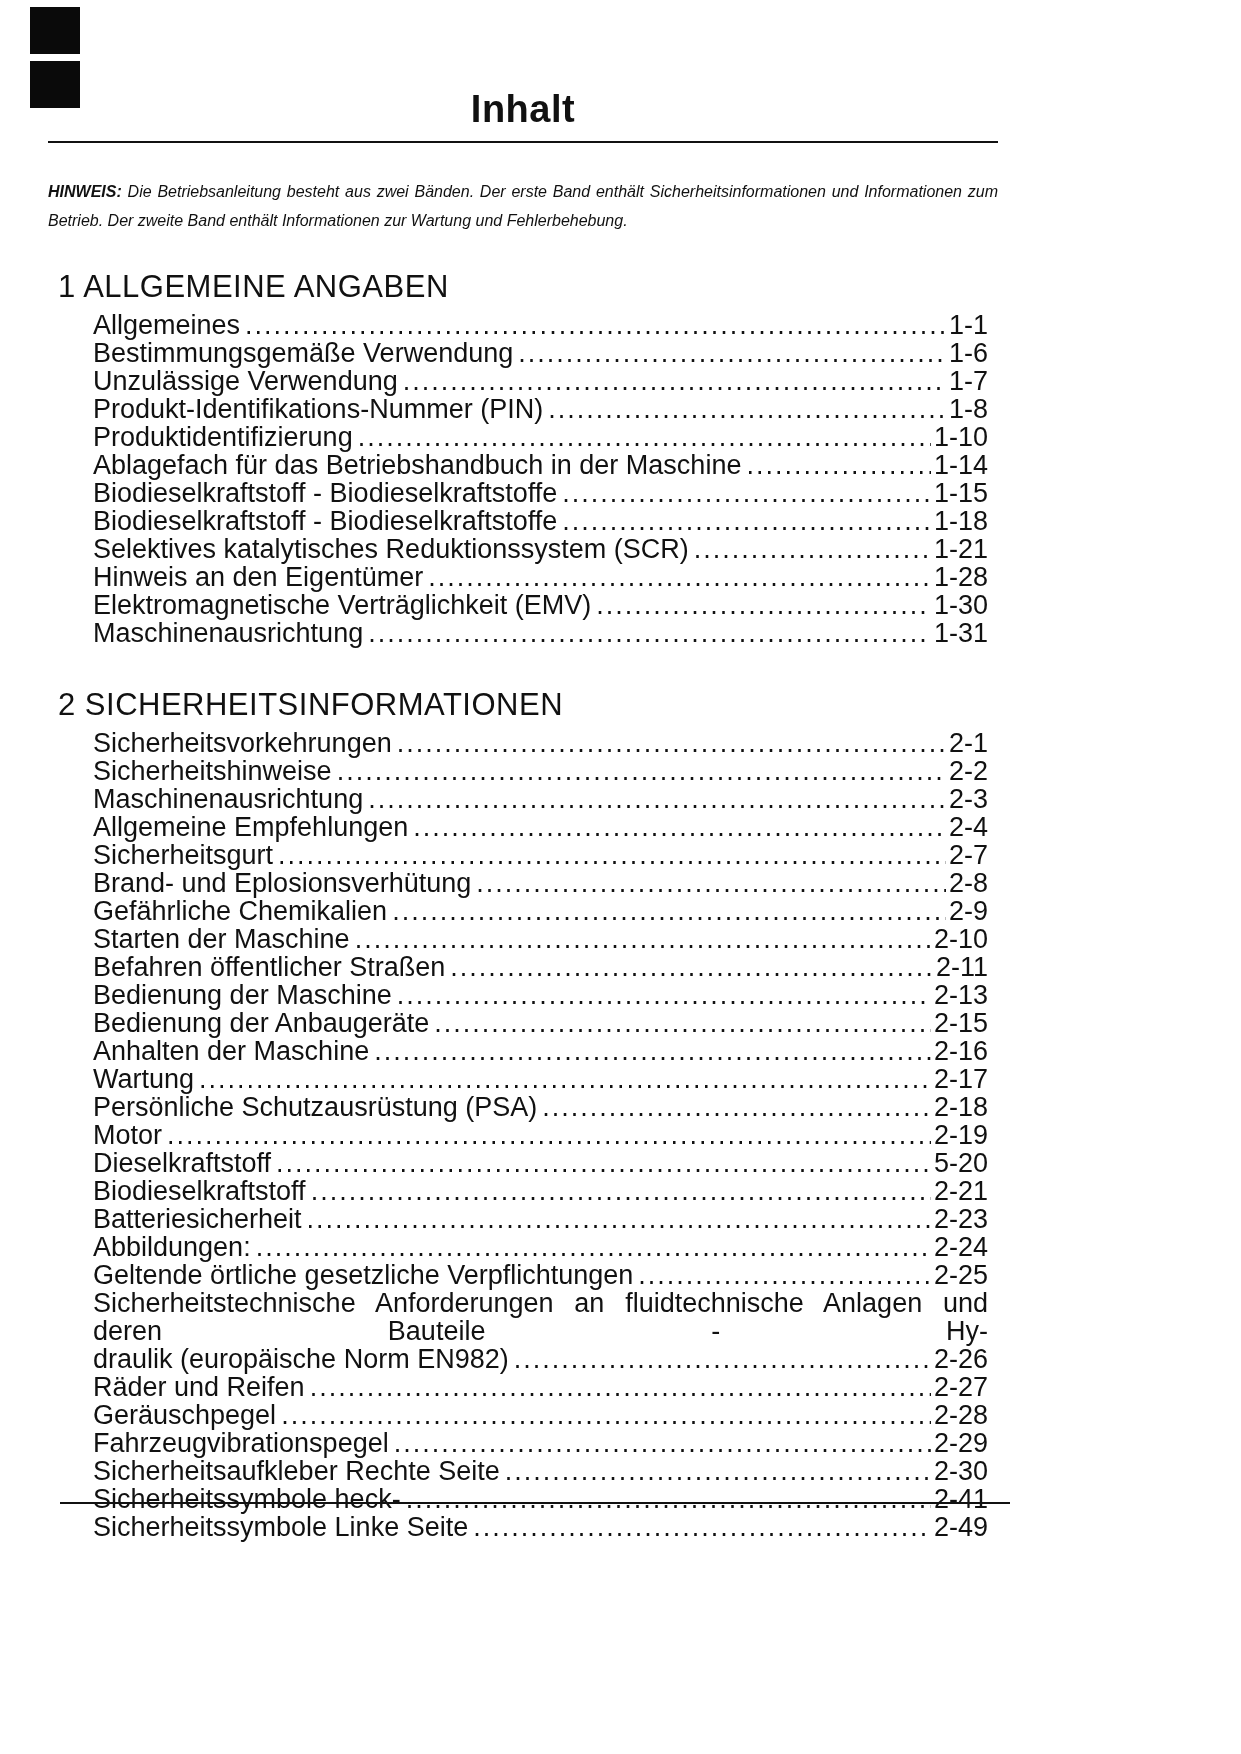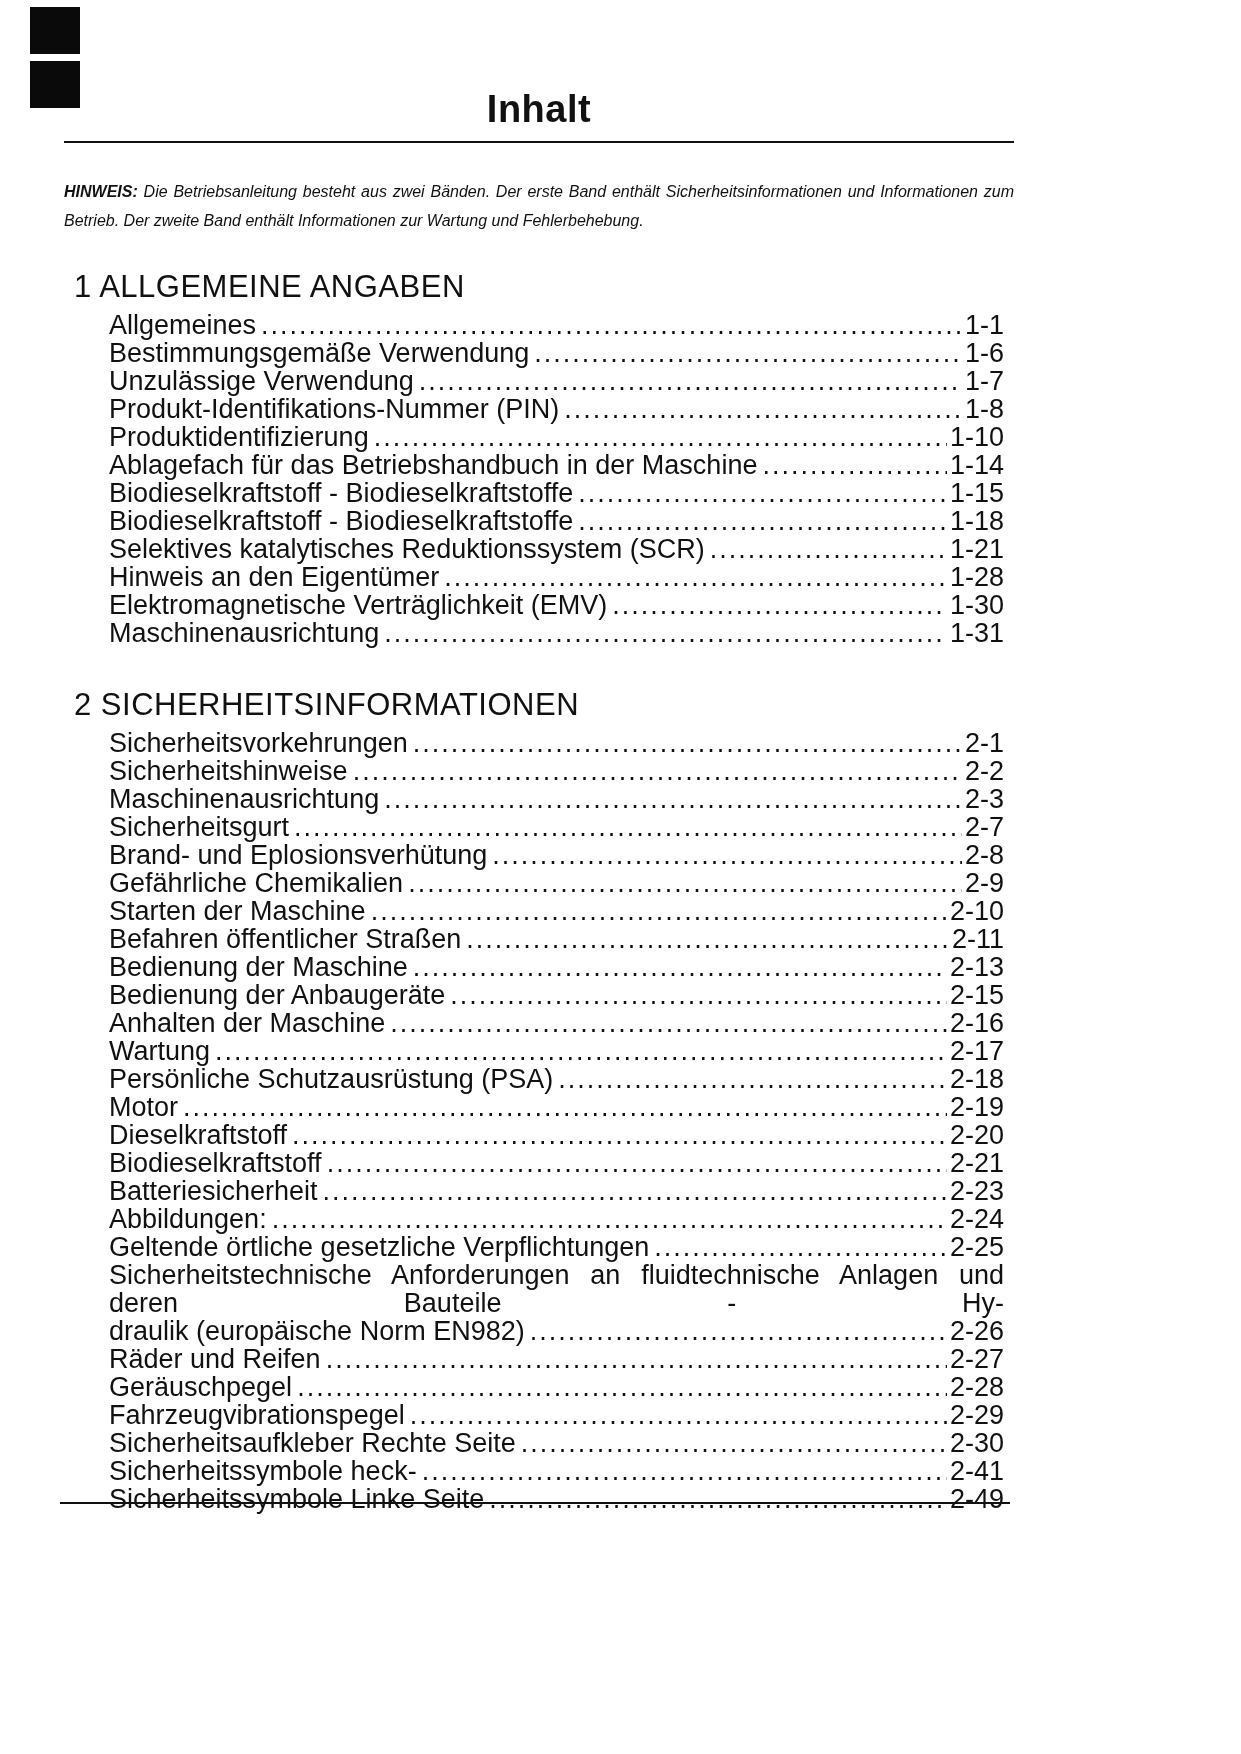--- a/index.html
+++ b/index.html
@@ -22,21 +22,21 @@
     left: 30px;
     width: 50px;
     height: 47px;
     background: #0a0a0a;
   }
   .mark-1 { top: 7px; }
   .mark-2 { top: 61px; }
 
   .content {
     position: absolute;
-    left: 64px;
+    left: 48px;
     top: 0;
     width: 950px;
   }
   .title {
     margin: 88px 0 10px 0;
     text-align: center;
     font-size: 38px;
     font-weight: bold;
     letter-spacing: 0.5px;
   }
@@ -211,20 +211,25 @@
     <span class="leader"></span>
     <span class="pagenum">2-2</span>
   </div>
 
   <div class="toc-row">
     <span class="label">Maschinenausrichtung</span>
     <span class="leader"></span>
     <span class="pagenum">2-3</span>
   </div>
 
+  <div class="toc-row">
+    <span class="label">Allgemeine Empfehlungen</span>
+    <span class="leader"></span>
+    <span class="pagenum">2-4</span>
+  </div>
 
   <div class="toc-row">
     <span class="label">Sicherheitsgurt</span>
     <span class="leader"></span>
     <span class="pagenum">2-7</span>
   </div>
 
   <div class="toc-row">
     <span class="label">Brand- und Eplosionsverhütung</span>
     <span class="leader"></span>
@@ -281,21 +286,21 @@
 
   <div class="toc-row">
     <span class="label">Motor</span>
     <span class="leader"></span>
     <span class="pagenum">2-19</span>
   </div>
 
   <div class="toc-row">
     <span class="label">Dieselkraftstoff</span>
     <span class="leader"></span>
-    <span class="pagenum">2-20</span>
+    <span class="pagenum">5-20</span>
   </div>
 
   <div class="toc-row">
     <span class="label">Biodieselkraftstoff</span>
     <span class="leader"></span>
     <span class="pagenum">2-21</span>
   </div>
 
 
   <div class="toc-row">

